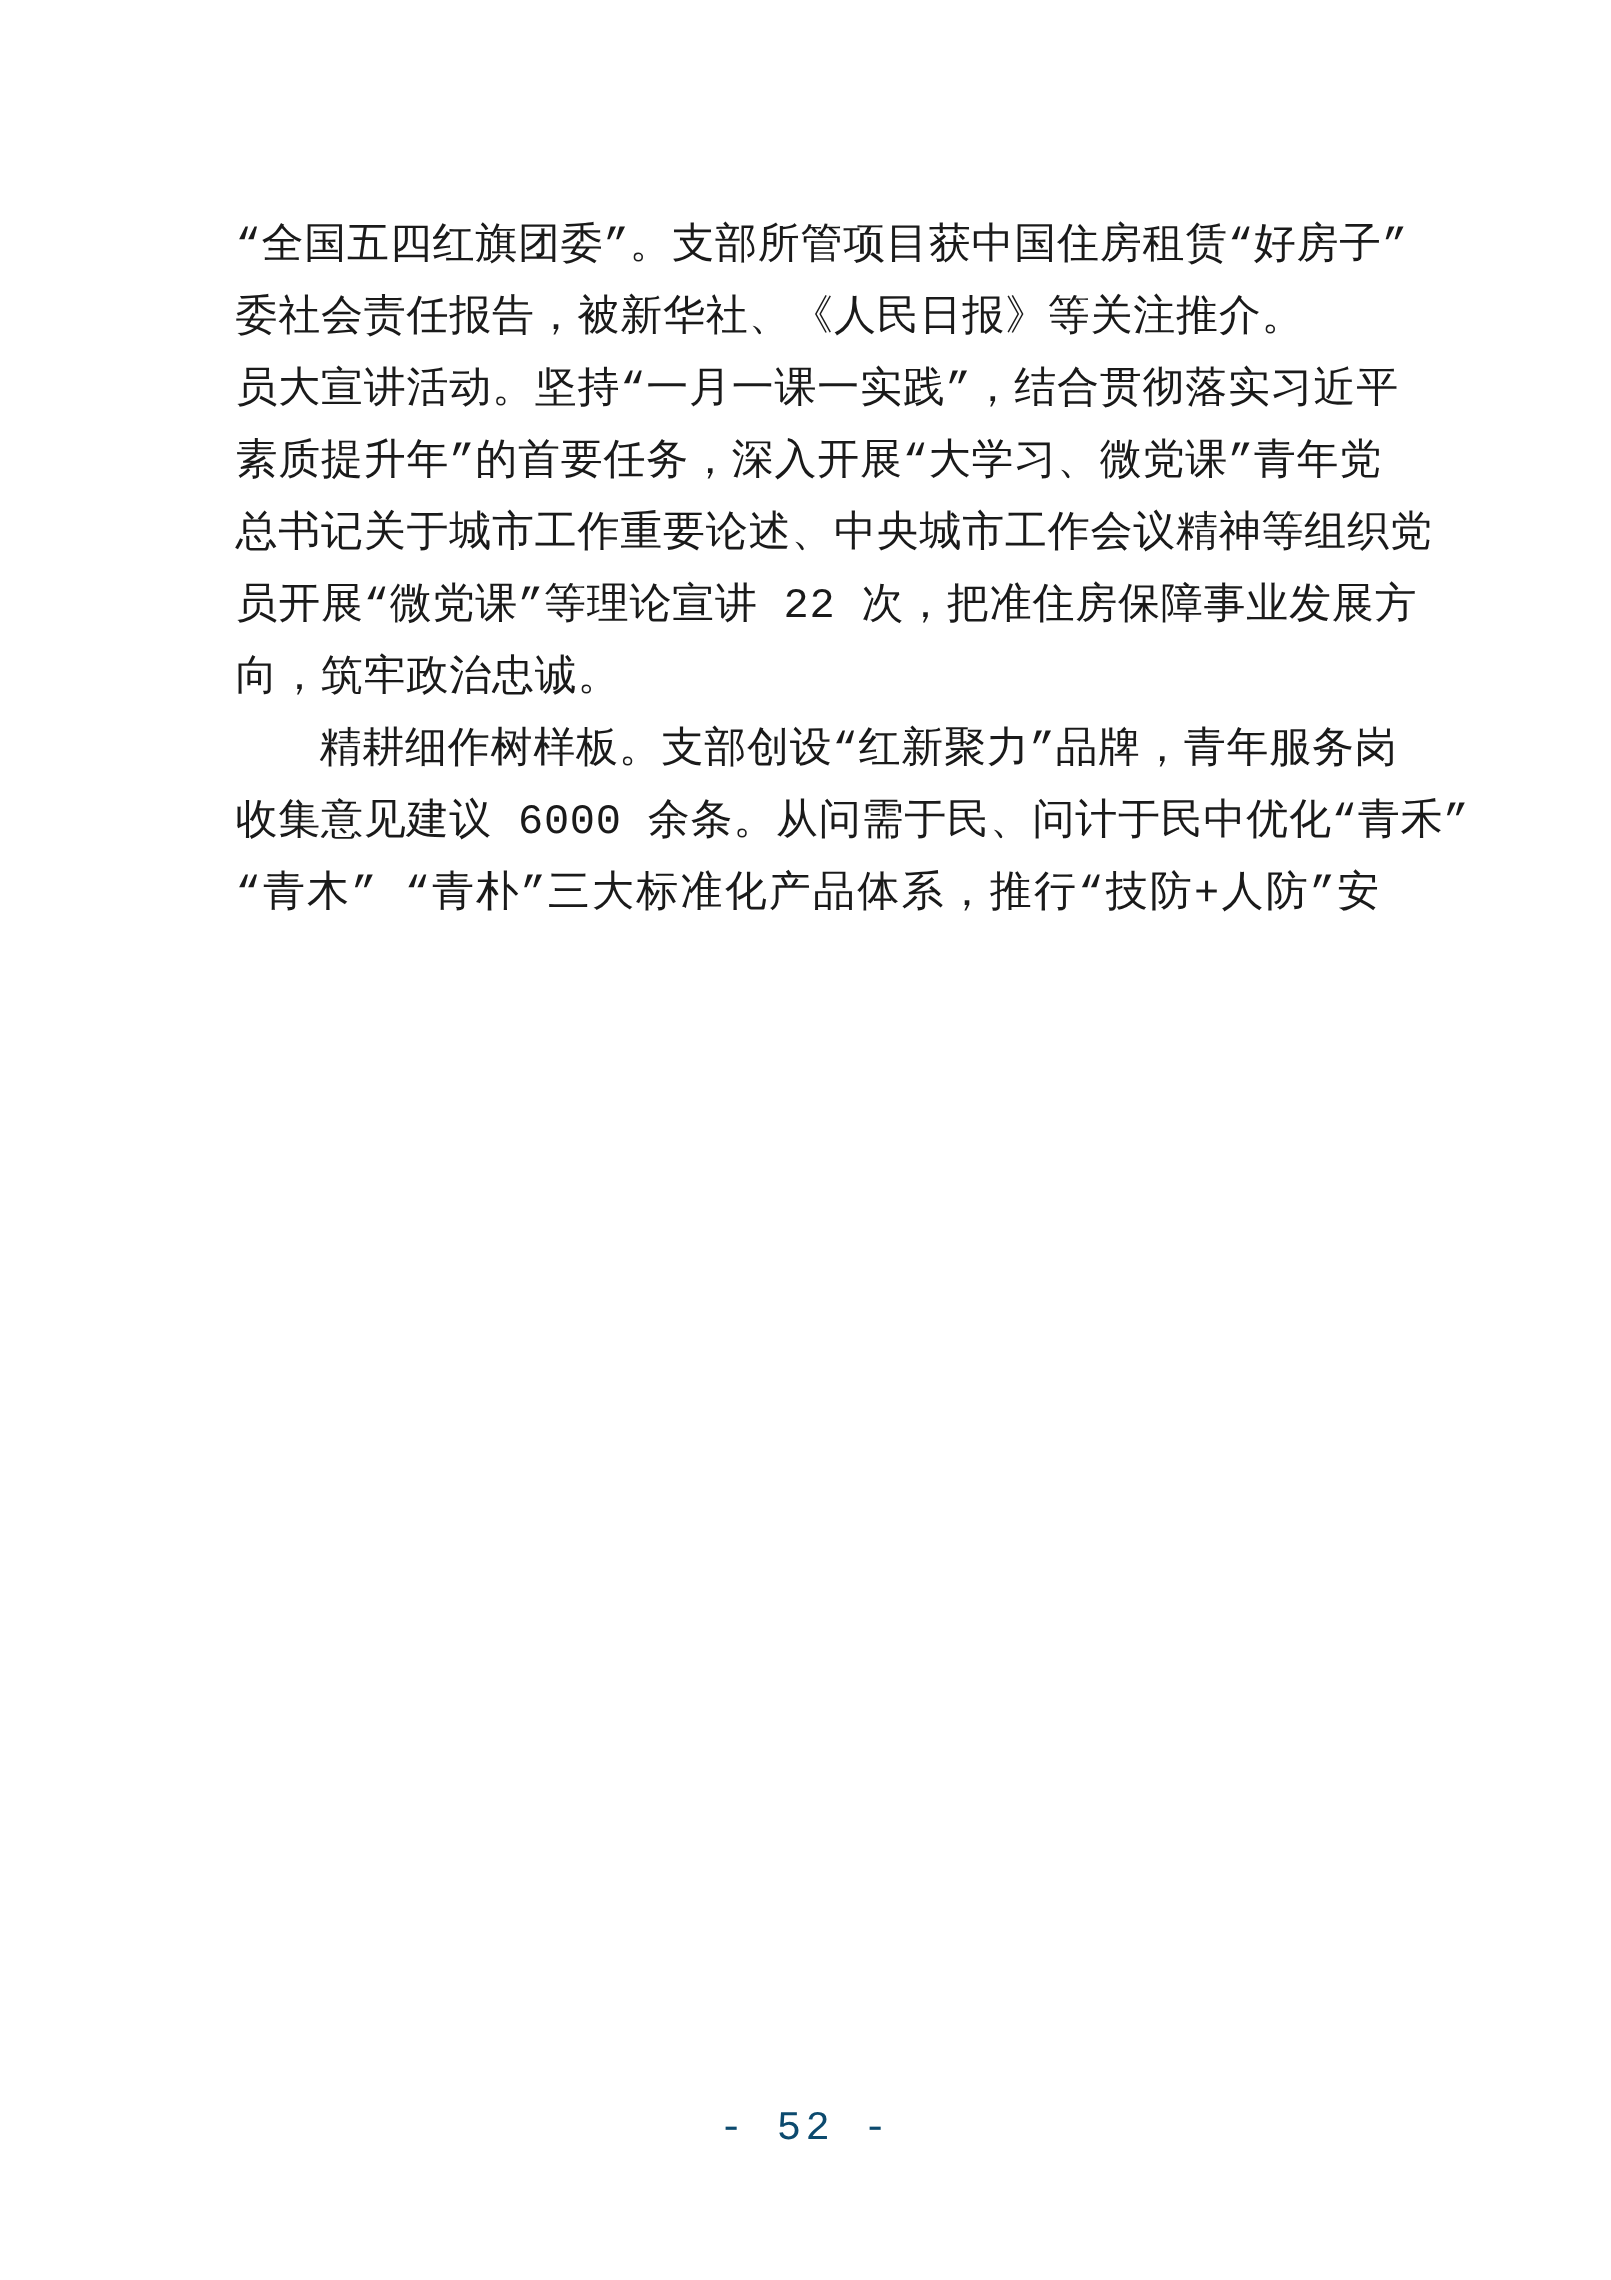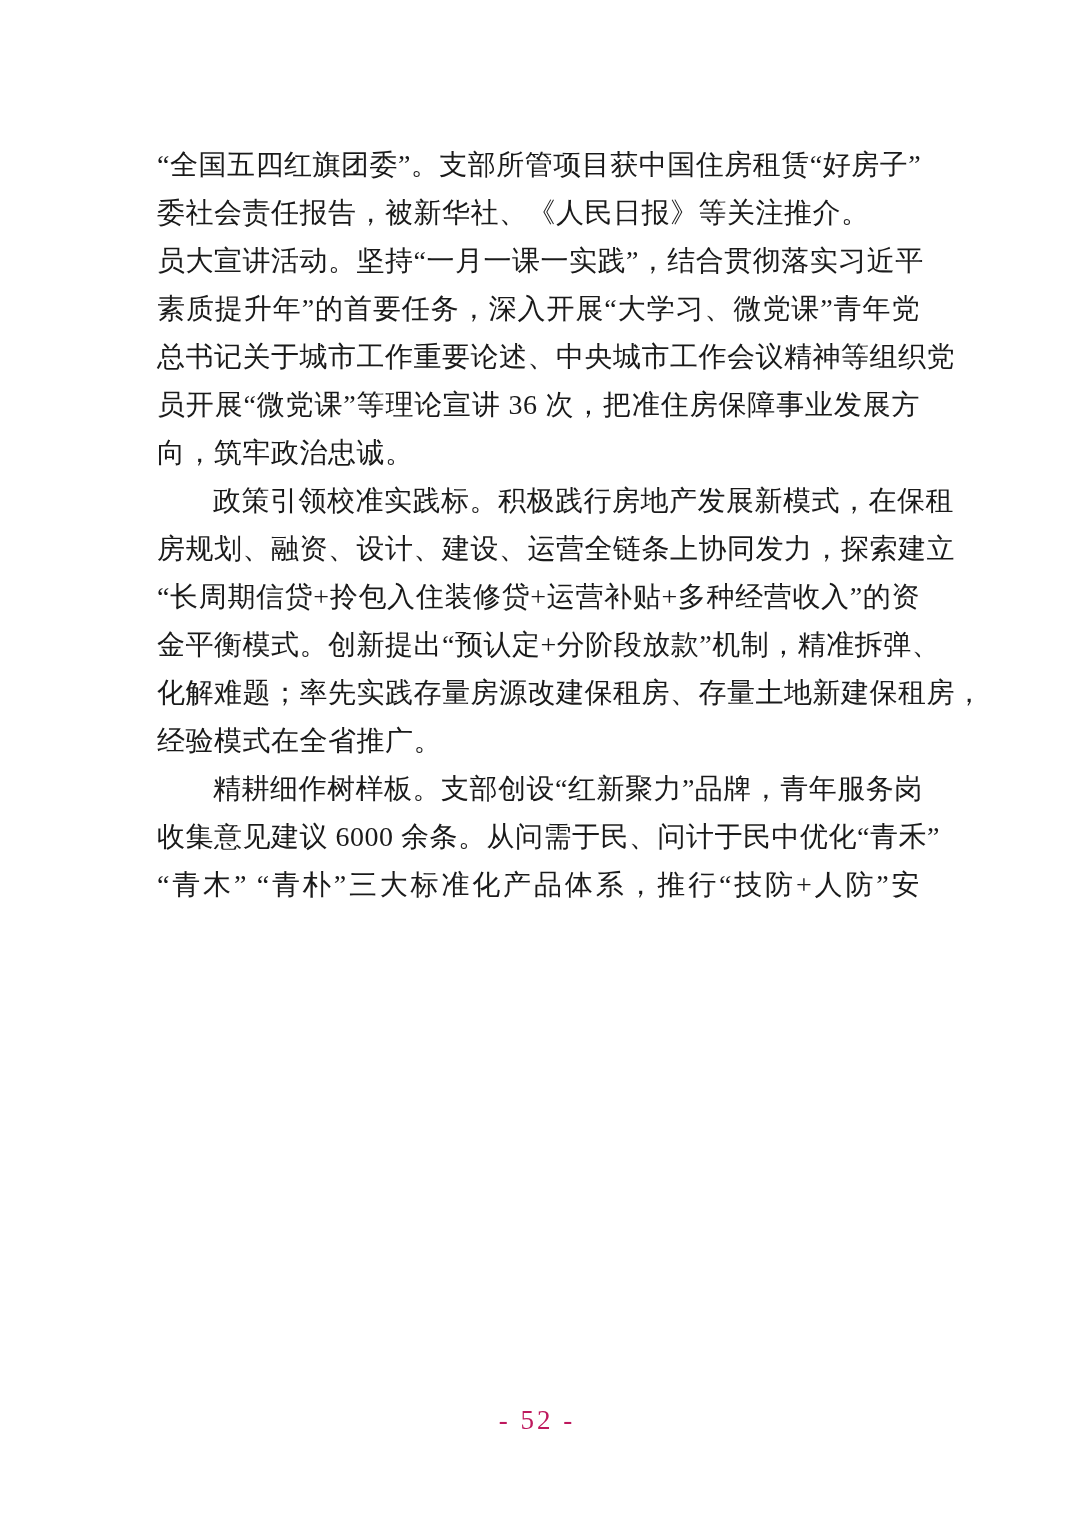--- a/index.html
+++ b/index.html
@@ -6,21 +6,21 @@
   html, body {
     margin: 0;
     padding: 0;
     background: #ffffff;
   }
   .page {
     position: relative;
     width: 1074px;
     height: 1520px;
     background: #ffffff;
-    font-family: Liberation Serif, serif;
+    font-family: Liberation Mono, monospace;
     color: #1a1a1a;
     overflow: hidden;
   }
   .body-text {
     position: absolute;
     left: 157px;
     top: 141px;
     width: 763px;
   }
   .para {
@@ -46,51 +46,43 @@
   .footer {
     position: absolute;
     left: 0;
     top: 1405px;
     width: 1074px;
     text-align: center;
   }
   .page-number {
     font-size: 27px;
     letter-spacing: 3px;
-    color: #be185d;
+    color: #0c4a6e;
   }
 </style>
 </head>
 <body>
 
 <div class="page">
 
   <div class="body-text">
 
     <div class="para">
       <div class="line">“全国五四红旗团委”。支部所管项目获中国住房租赁“好房子”</div>
       <div class="line last">委社会责任报告，被新华社、《人民日报》等关注推介。</div>
     </div>
 
     <div class="para">
       <div class="line">员大宣讲活动。坚持“一月一课一实践”，结合贯彻落实习近平</div>
       <div class="line">素质提升年”的首要任务，深入开展“大学习、微党课”青年党</div>
       <div class="line">总书记关于城市工作重要论述、中央城市工作会议精神等组织党</div>
-      <div class="line">员开展“微党课”等理论宣讲 36 次，把准住房保障事业发展方</div>
+      <div class="line">员开展“微党课”等理论宣讲 22 次，把准住房保障事业发展方</div>
       <div class="line last">向，筑牢政治忠诚。</div>
     </div>
 
-    <div class="para">
-      <div class="line first">政策引领校准实践标。积极践行房地产发展新模式，在保租</div>
-      <div class="line">房规划、融资、设计、建设、运营全链条上协同发力，探索建立</div>
-      <div class="line">“长周期信贷+拎包入住装修贷+运营补贴+多种经营收入”的资</div>
-      <div class="line">金平衡模式。创新提出“预认定+分阶段放款”机制，精准拆弹、</div>
-      <div class="line">化解难题；率先实践存量房源改建保租房、存量土地新建保租房，</div>
-      <div class="line last">经验模式在全省推广。</div>
-    </div>
 
 
     <div class="para">
       <div class="line first">精耕细作树样板。支部创设“红新聚力”品牌，青年服务岗</div>
       <div class="line">收集意见建议 6000 余条。从问需于民、问计于民中优化“青禾”</div>
       <div class="line">“青木” “青朴”三大标准化产品体系，推行“技防+人防”安</div>
     </div>
 
   </div>
 

